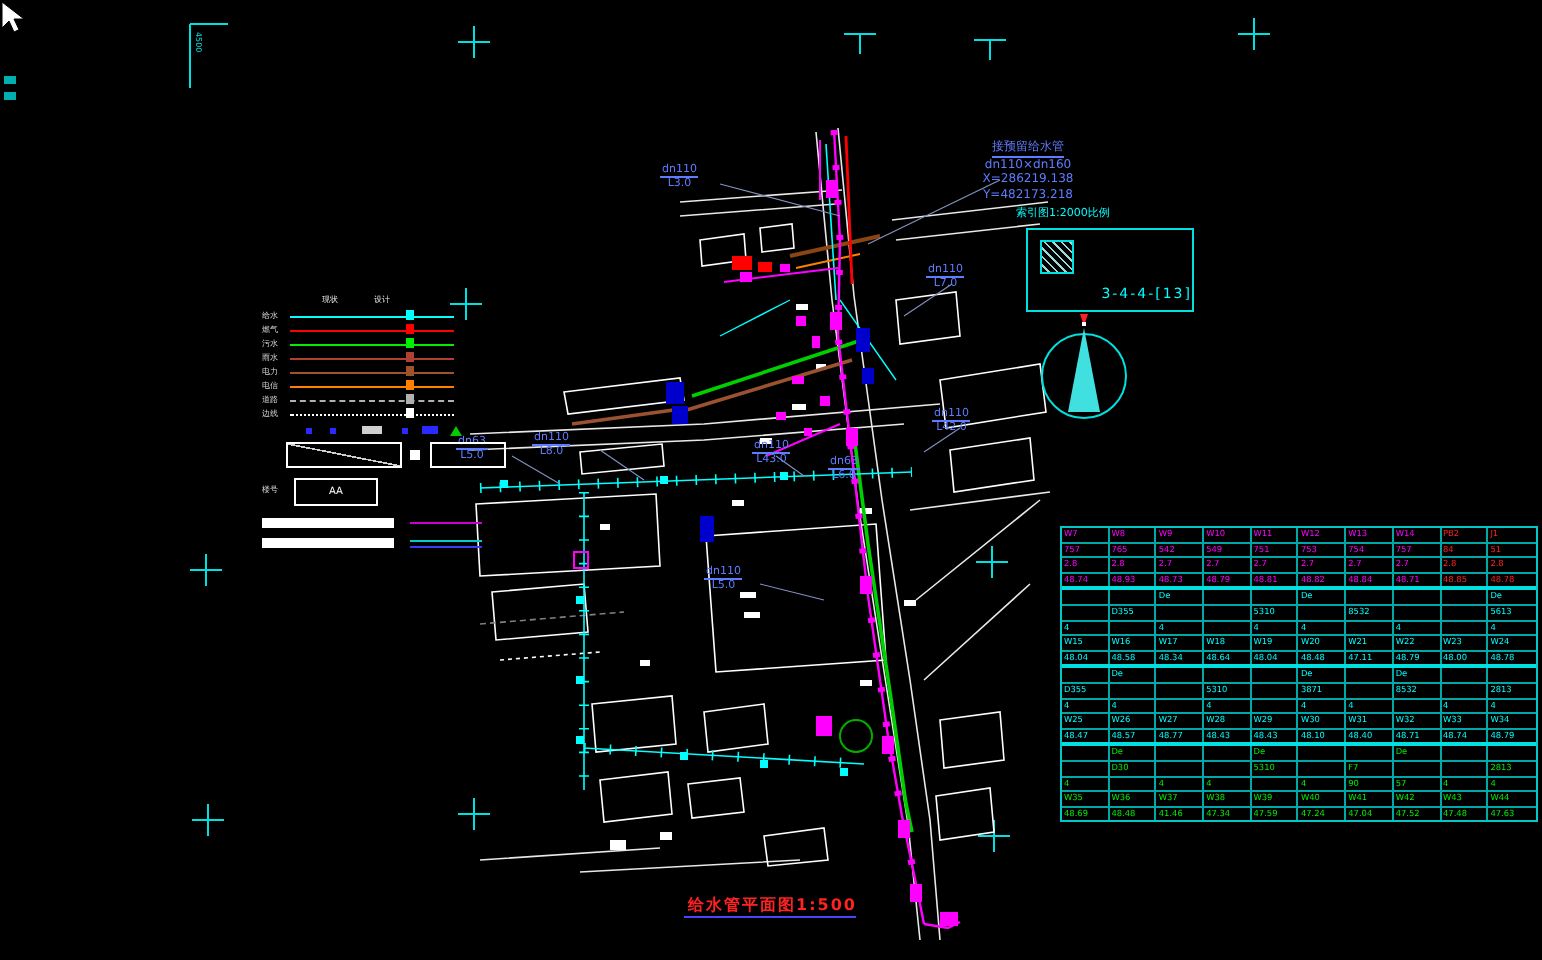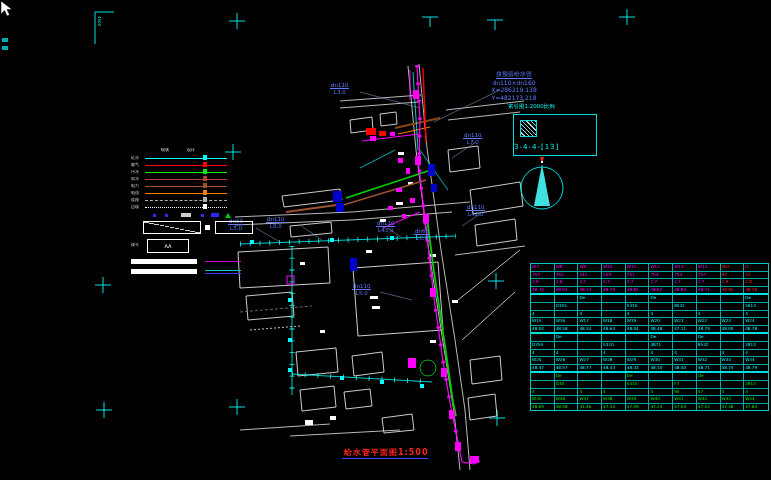--- a/index.html
+++ b/index.html
@@ -12,21 +12,21 @@
   .plabel .d{display:block;border-bottom:1px solid #5f7cff;padding:0 1px;}
   
   #conn-note{position:absolute;left:468px;top:70px;color:#5f7cff;font-size:6px;
              line-height:7.5px;text-align:center;width:92px;}
   #conn-note .u{border-bottom:1px solid #5f7cff;display:inline-block;}
   
   #ref-scale{position:absolute;left:508px;top:103px;color:#00ffff;font-size:5.5px;}
   #ref-box{position:absolute;left:513px;top:114px;width:82px;height:40px;border:1px solid #00e0e0;}
   #ref-box .hatch{position:absolute;left:6px;top:5px;width:15px;height:15px;border:1px solid #00e0e0;
       background:repeating-linear-gradient(45deg,#000 0 2px,#9adbe0 2px 3px);}
-  #ref-box .ref-text{position:absolute;left:0;right:0;bottom:4px;text-align:left;
+  #ref-box .ref-text{position:absolute;left:0;right:0;bottom:4px;text-align:right;
       color:#00ffff;font-size:7px;letter-spacing:1px;}
   
   #legend{position:absolute;left:131px;top:147px;width:122px;}
   #legend .hdr{position:absolute;top:0;color:#e8e8e8;font-size:4px;}
   #legend .lrow{position:relative;height:7px;}
   #legend .lrow .ll{position:absolute;left:0;top:1px;color:#d8d8d8;font-size:4px;line-height:4px;width:12px;}
   #legend .lrow .line{position:absolute;left:14px;top:3px;width:82px;height:0;border-top-style:solid;border-top-width:1px;}
   #legend .lrow .line.dashed{border-top-style:dashed;}
   #legend .lrow .line.dotted{border-top-style:dotted;}
   #legend .lrow .mk{position:absolute;top:0px;left:72px;width:4px;height:5px;}

